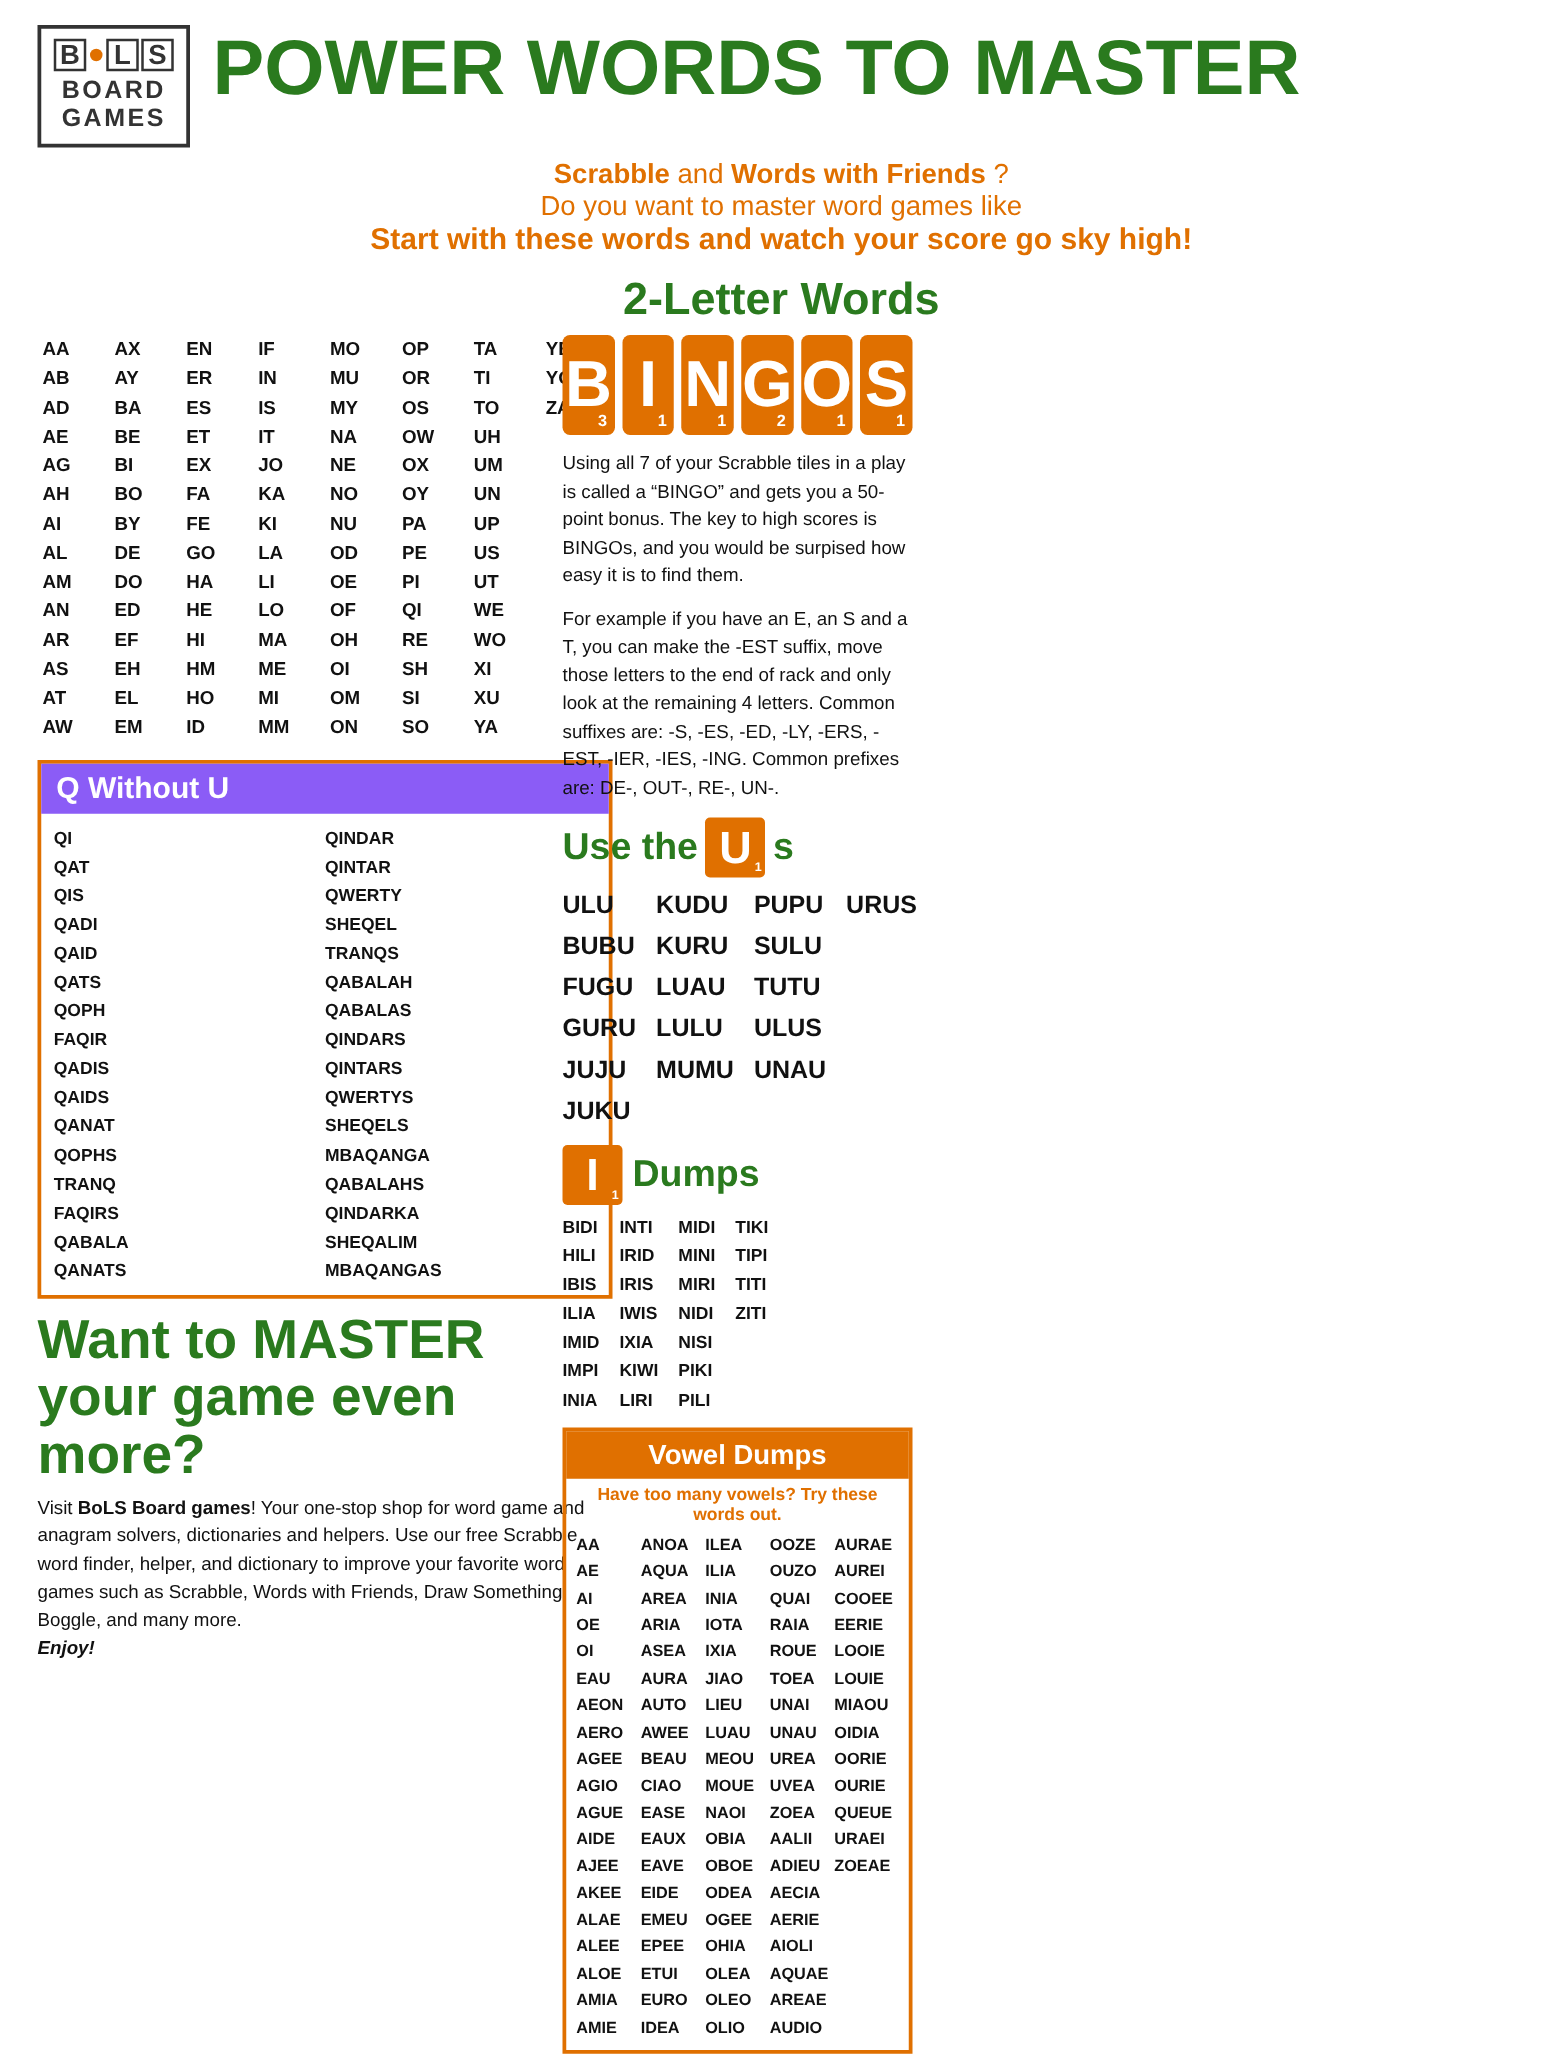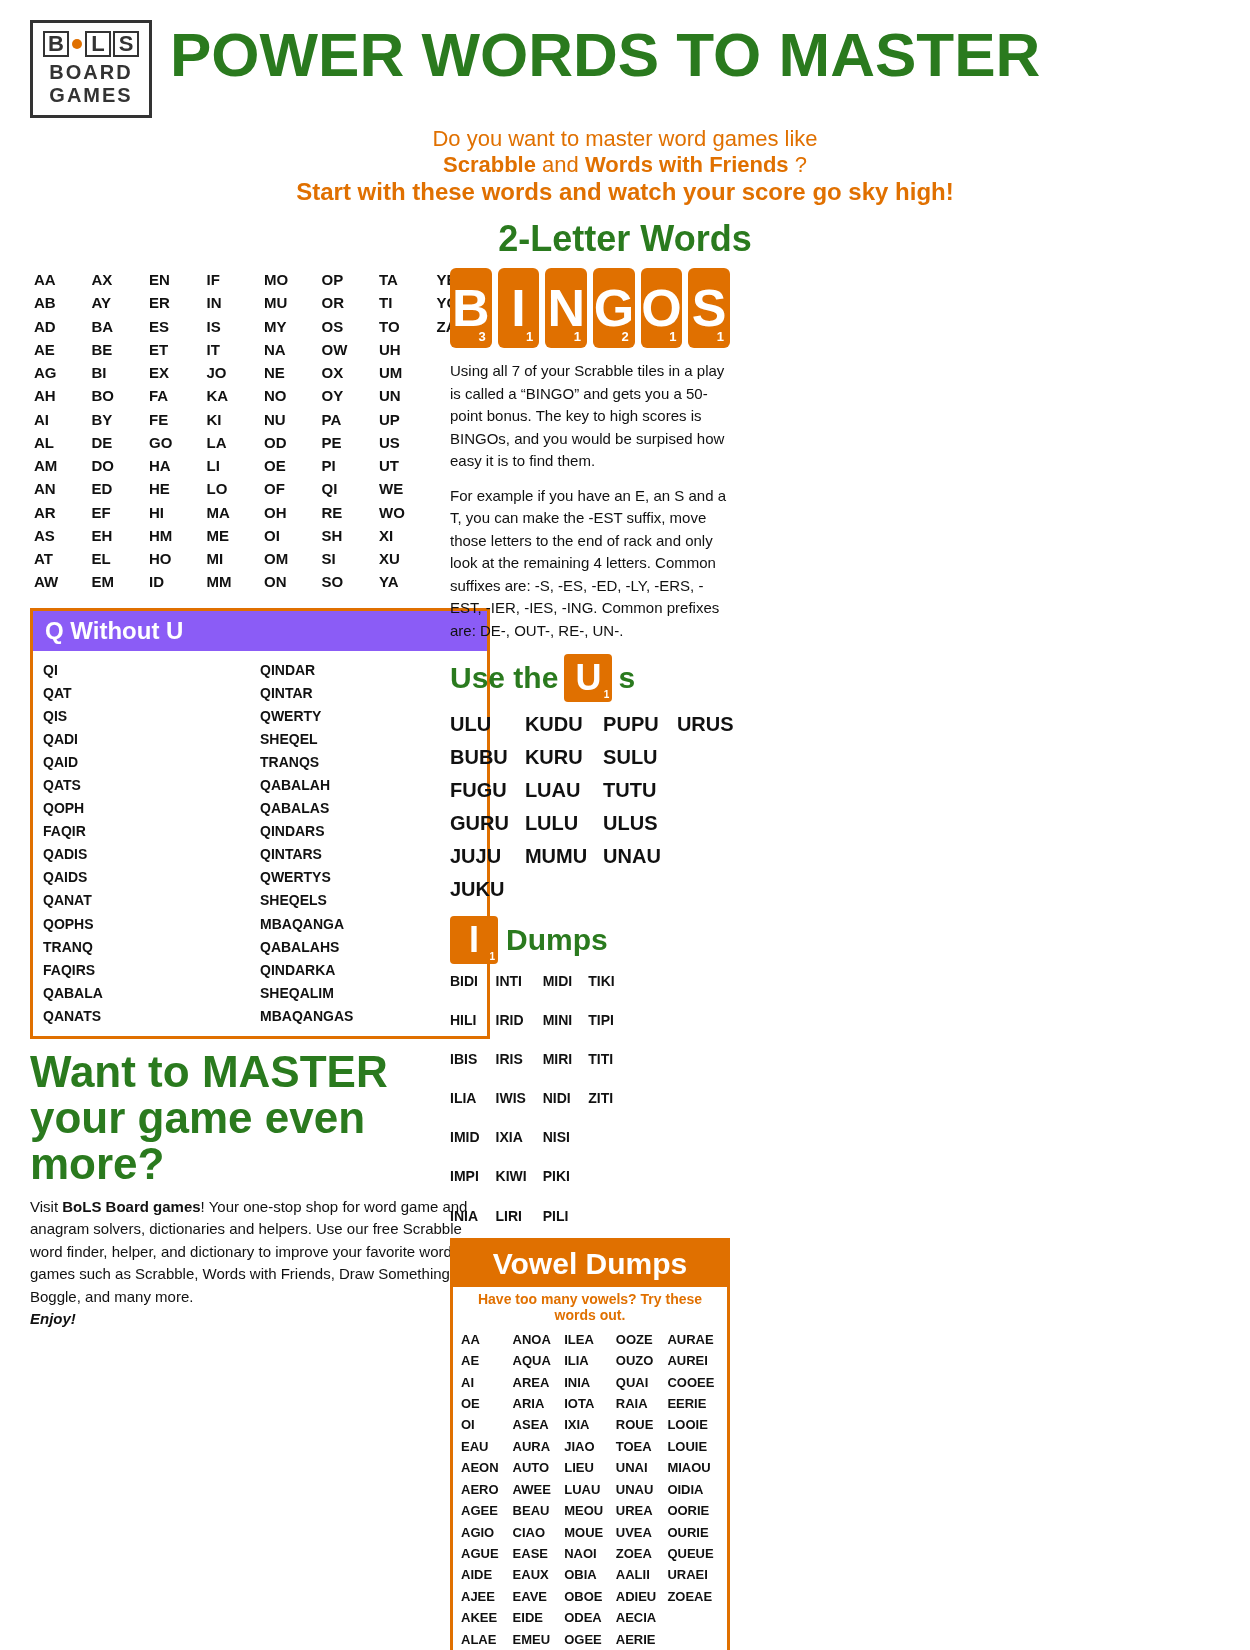--- a/index.html
+++ b/index.html
@@ -240,36 +240,36 @@
     .i-tile .score {
       position: absolute;
       bottom: 2px;
       right: 3px;
       font-size: 10px;
       font-weight: bold;
     }
     .i-dumps-grid {
       display: grid;
       grid-template-columns: repeat(4, auto);
-      gap: 16px 16px;
+      gap: 0 16px;
       font-size: 14px;
       font-weight: bold;
       line-height: 1.65;
       width: fit-content;
     }
 
     
     .vowel-dumps-box {
       border: 3px solid #e07000;
       margin-top: 6px;
     }
     .vowel-dumps-header {
       background: #e07000;
       color: white;
-      font-size: 30px;
+      font-size: 22px;
       font-weight: bold;
       padding: 6px 12px;
       text-align: center;
     }
     .vowel-dumps-subtitle {
       color: #e07000;
       font-size: 14px;
       font-weight: bold;
       padding: 4px 8px 2px 8px;
       text-align: center;
@@ -323,27 +323,27 @@
     </div>
     <div class="logo-bottom">BOARD<br>GAMES</div>
   </div>
   <div>
     <div class="header-title">POWER WORDS TO MASTER</div>
   </div>
 </div>
 
 <div class="header-sub">
   <div class="line1">
-    <span>Do you want to master word games like</span>
-  </div>
-  <div class="line1">
     <strong class="bold-orange">Scrabble</strong>
     <span> and </span>
     <strong class="bold-orange">Words with Friends</strong>
     <span>?</span>
+  </div>
+  <div class="line1">
+    <span>Do you want to master word games like</span>
   </div>
   <div class="line2">Start with these words and watch your score go sky high!</div>
 </div>
 
 <div class="section-title">2-Letter Words</div>
 
 <div class="main-layout">
 
   <div class="left-col">
 

